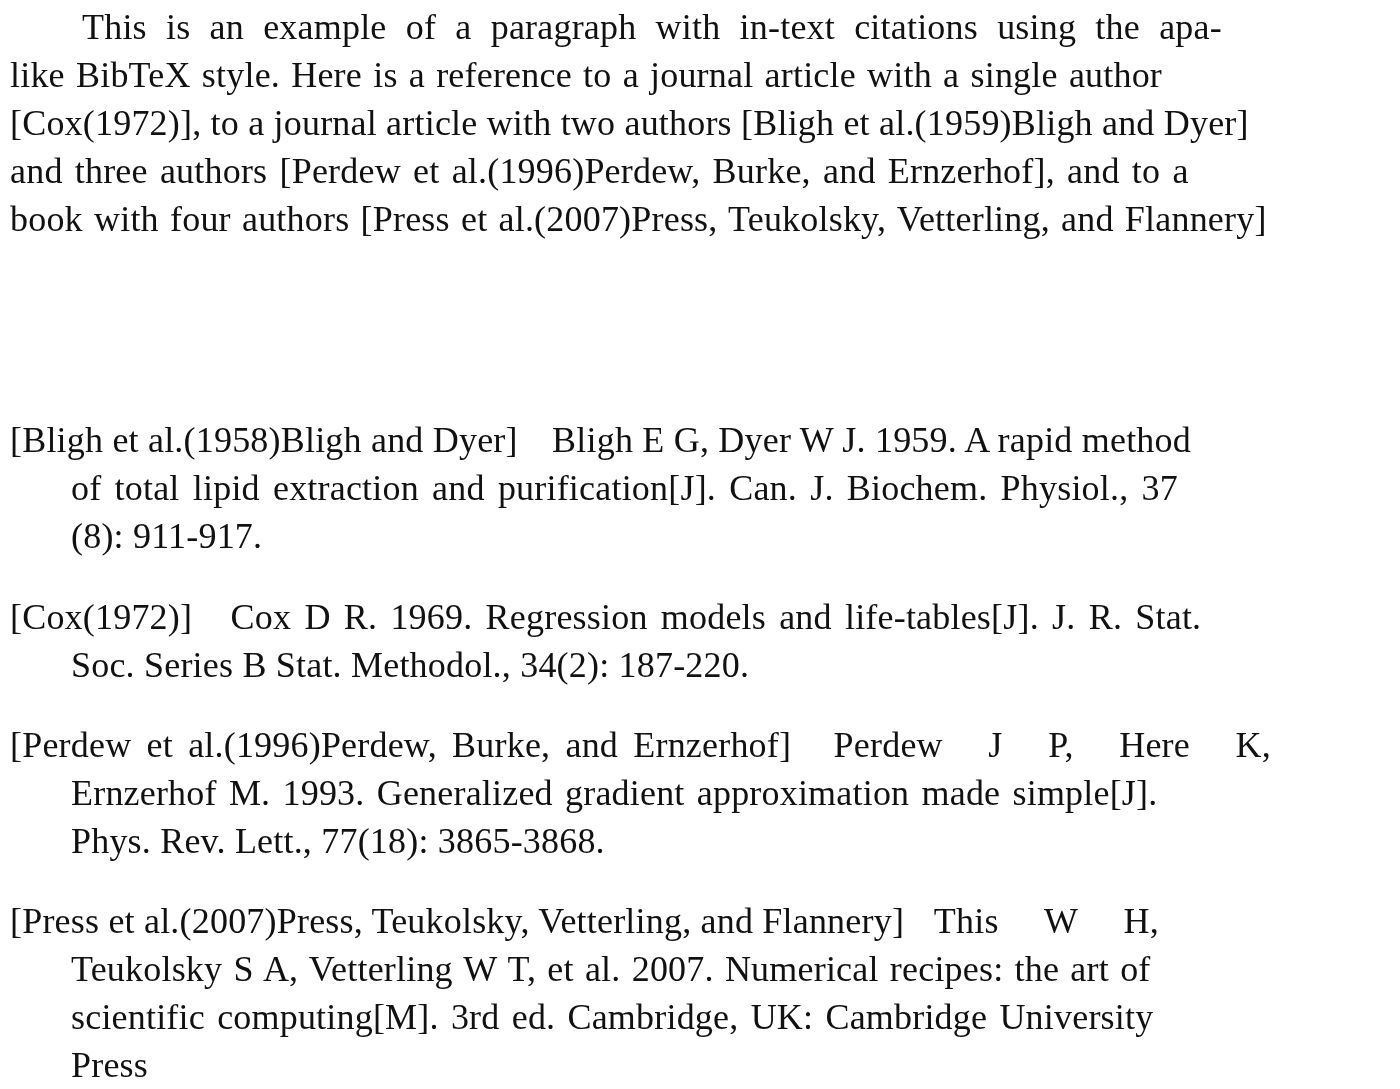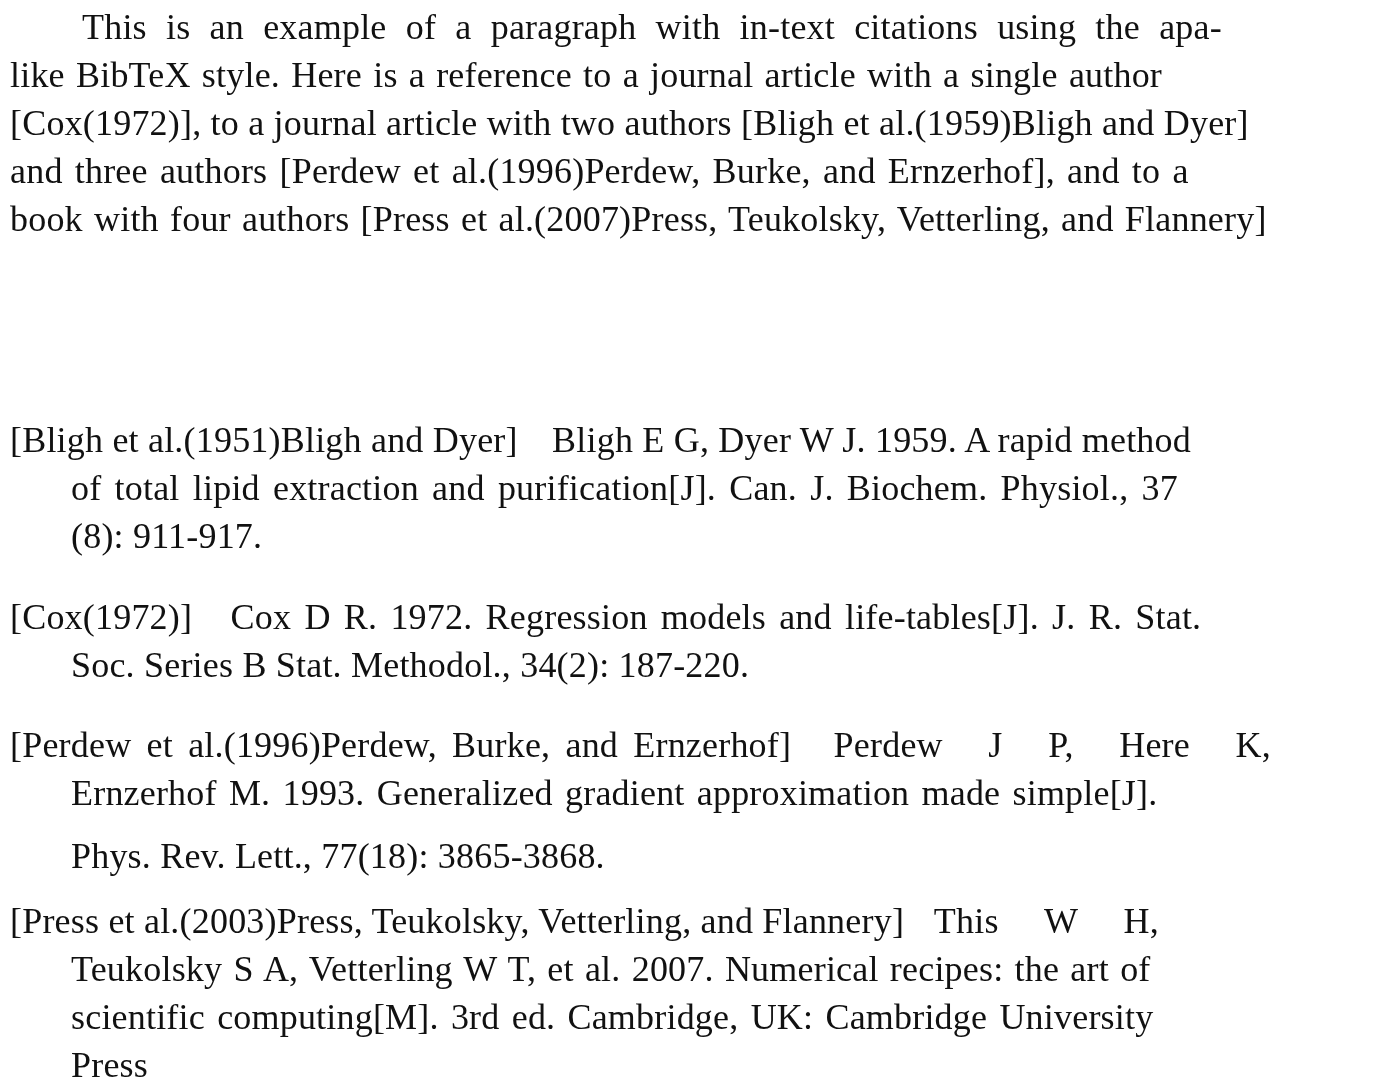--- a/index.html
+++ b/index.html
@@ -42,50 +42,50 @@
   <div class="para">
     <div class="line" style="left:82px; top:3px; width:1320px; word-spacing:10px;">This is an example of a paragraph with in-text citations using the apa-</div>
     <div class="line" style="left:10px; top:51px; width:1400px; word-spacing:2px;">like BibTeX style. Here is a reference to a journal article with a single author</div>
     <div class="line" style="left:10px; top:99px; width:1440px; word-spacing:0px;">[Cox(1972)], to a journal article with two authors [Bligh et al.(1959)Bligh and Dyer]</div>
     <div class="line" style="left:10px; top:147px; width:1400px; word-spacing:3px;">and three authors [Perdew et al.(1996)Perdew, Burke, and Ernzerhof], and to a</div>
     <div class="line" style="left:10px; top:195px; width:1460px; word-spacing:2px;">book with four authors [Press et al.(2007)Press, Teukolsky, Vetterling, and Flannery]</div>
   </div>
 
   <div class="bib" style="top:416px;">
     <div class="line" style="left:10px; top:0px;">
-      <span>[Bligh et al.(1951)Bligh and Dyer]</span>
+      <span>[Bligh et al.(1958)Bligh and Dyer]</span>
       <span style="display:inline-block;width:16px;"></span>
       <span>Bligh E G, Dyer W J. 1959. A rapid method</span>
     </div>
     <div class="line" style="left:71px; top:48px; word-spacing:4px;">of total lipid extraction and purification[J].  Can. J. Biochem. Physiol., 37</div>
     <div class="line" style="left:71px; top:96px;">(8): 911-917.</div>
   </div>
 
   <div class="bib" style="top:593px;">
     <div class="line" style="left:10px; top:0px; word-spacing:4px;">
       <span>[Cox(1972)]</span>
       <span style="display:inline-block;width:12px;"></span>
-      <span>Cox D R.  1972.  Regression models and life-tables[J].  J. R. Stat.</span>
+      <span>Cox D R.  1969.  Regression models and life-tables[J].  J. R. Stat.</span>
     </div>
     <div class="line" style="left:71px; top:48px;">Soc. Series B Stat. Methodol., 34(2): 187-220.</div>
   </div>
 
   <div class="bib" style="top:721px;">
     <div class="line" style="left:10px; top:0px; word-spacing:6px;">
       <span>[Perdew et al.(1996)Perdew, Burke, and Ernzerhof]</span>
       <span style="display:inline-block;width:12px;"></span>
       <span style="white-space:pre;">Perdew   J   P,   Here   K,</span>
     </div>
     <div class="line" style="left:71px; top:48px; word-spacing:3px;">Ernzerhof M.  1993.  Generalized gradient approximation made simple[J].</div>
-    <div class="line" style="left:71px; top:96px;margin-top:15px;">Phys. Rev. Lett., 77(18): 3865-3868.</div>
+    <div class="line" style="left:71px; top:96px;">Phys. Rev. Lett., 77(18): 3865-3868.</div>
   </div>
 
   <div class="bib" style="top:897px;">
     <div class="line" style="left:10px; top:0px;">
-      <span>[Press et al.(2003)Press, Teukolsky, Vetterling, and Flannery]</span>
+      <span>[Press et al.(2007)Press, Teukolsky, Vetterling, and Flannery]</span>
       <span style="display:inline-block;width:12px;"></span>
       <span style="white-space:pre;">This     W     H,</span>
     </div>
     <div class="line" style="left:71px; top:48px; word-spacing:2px;">Teukolsky S A, Vetterling W T, et al.  2007.  Numerical recipes: the art of</div>
     <div class="line" style="left:71px; top:96px; word-spacing:3px;">scientific computing[M].  3rd ed.  Cambridge, UK: Cambridge University</div>
     <div class="line" style="left:71px; top:144px;">Press</div>
   </div>
 
 </div>
 

